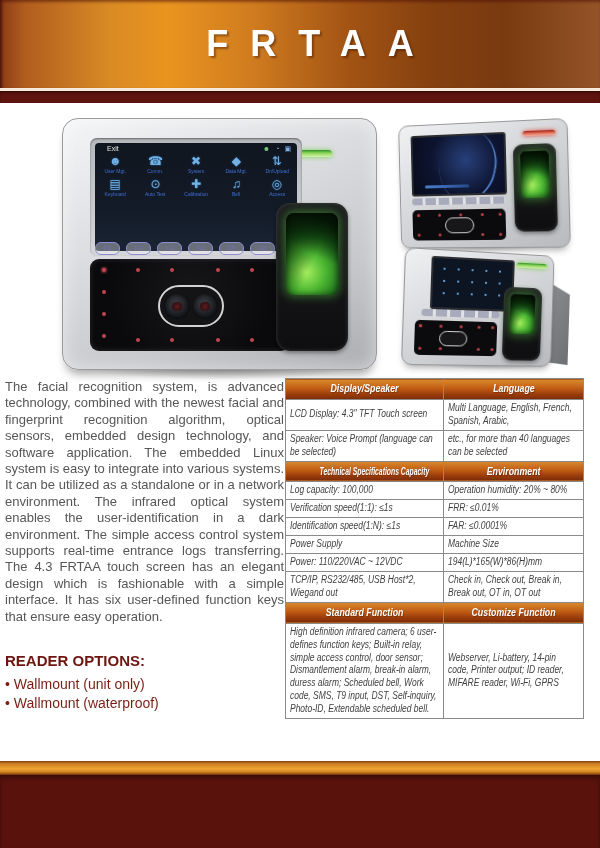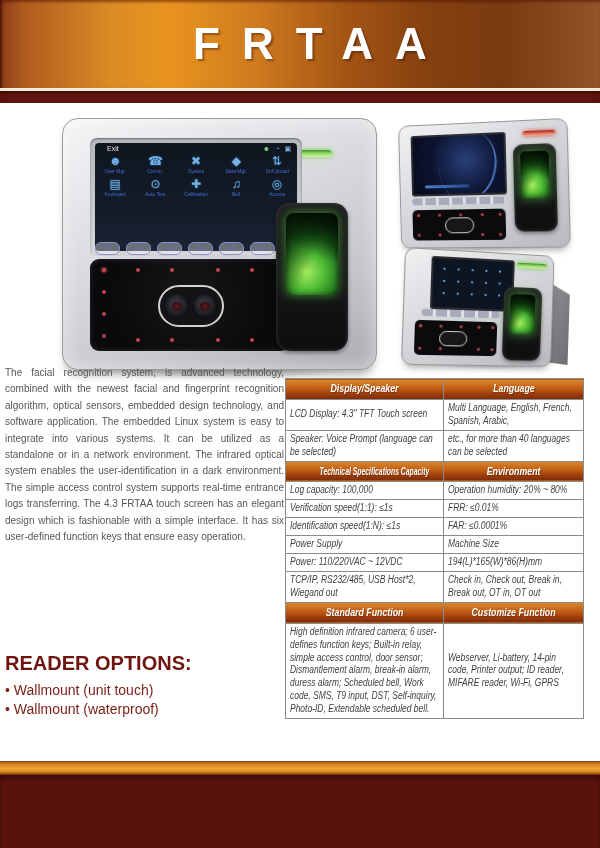--- a/index.html
+++ b/index.html
@@ -4,37 +4,37 @@
 <style>
   html,body{margin:0;padding:0;background:#fff;}
   .page{position:relative;width:600px;height:848px;background:#fff;overflow:hidden;
         font-family:"Liberation Sans","DejaVu Sans",sans-serif;}
 
   
   .hdr-band{position:absolute;left:0;top:0;width:600px;height:88px;
     background:linear-gradient(to right,#8a3c16 0%,#b05c1e 4%,#d88a24 18%,#e9941f 28%,#d07c1f 42%,#a35414 58%,#84400f 72%,#7a3a10 84%,#945428 100%);
     box-shadow:inset 0 3px 3px -1px rgba(80,18,8,.55), inset 4px 0 3px -2px rgba(70,15,8,.85);
     display:flex;align-items:center;justify-content:center;}
-  .hdr-title{color:#fff;font-weight:bold;font-size:44px;letter-spacing:22px;margin-right:-22px;
+  .hdr-title{color:#fff;font-weight:bold;font-size:36px;letter-spacing:22px;margin-right:-22px;
     text-shadow:2px 2px 2px rgba(60,20,5,.45);margin-left:20px;}
   .hdr-line{position:absolute;left:0;top:88px;width:600px;height:3px;background:#f4ebdd;}
   .hdr-maroon{position:absolute;left:0;top:91px;width:600px;height:12px;background:#5e130e;
     box-shadow:inset 0 2px 2px rgba(0,0,0,.35);}
 
   
   .foot-stripe{position:absolute;left:0;top:761px;width:600px;height:14px;z-index:1;
     background:linear-gradient(180deg,#7e3c10 0%,#c87c20 18%,#f0a433 55%,#d88a26 75%,#9a5314 92%,#5e2a08 100%);}
   .foot-maroon{position:absolute;left:0;top:775px;width:600px;height:73px;background:#5a120d;z-index:1;
     box-shadow:inset 0 3px 4px rgba(0,0,0,.35);}
 
   
-  .intro{position:absolute;left:5px;top:355px;width:279px;z-index:2;
-    font-size:10px;line-height:16.4px;color:#565656;text-align:justify;}
+  .intro{position:absolute;left:5px;top:366px;width:279px;z-index:2;
+    font-size:13px;line-height:16.4px;color:#565656;text-align:justify;}
   .reader{position:absolute;left:5px;top:652px;width:279px;z-index:2;}
-  .reader-h{font-size:20px;font-weight:bold;color:#6d150e;margin:0 0 6px 0;}
+  .reader-h{font-size:15px;font-weight:bold;color:#6d150e;margin:0 0 6px 0;}
   .reader ul{list-style:none;margin:0;padding:0;}
   .reader li{font-size:14px;line-height:19px;color:#7a1e14;}
   .reader li::before{content:"• ";}
 
   
   .spec{position:absolute;left:285px;top:378px;width:298px;z-index:2;border-collapse:collapse;
     background:#fff;table-layout:fixed;}
   .spec col.c1{width:158px;} .spec col.c2{width:140px;}
   .spec td{border:1px solid #8a8a8a;vertical-align:middle;padding:2px 4px;
     font-size:10px;line-height:12.9px;color:#3f3f3f;overflow:hidden;font-style:italic;}
@@ -243,21 +243,21 @@
     <div class="fpmod" style="left:100px;top:34px;width:40px;height:74px;border-radius:9px;">
       <div class="fpwin" style="left:7px;top:7px;width:26px;height:40px;border-radius:5px;"></div>
     </div>
   </div>
 
   <p class="intro">The facial recognition system, is advanced technology, combined   with the newest facial and fingerprint recognition algorithm, optical sensors, embedded design technology, and software application.  The embedded Linux system is easy to integrate into various systems.  It can be utilized as a standalone or in a network environment. The infrared optical system enables the user-identification in a dark environment. The simple access control system supports real-time entrance logs transferring. The 4.3 FRTAA touch screen has an elegant design which is fashionable with a simple interface.  It has six user-defined function keys that ensure easy operation.</p>
 
   <div class="reader">
     <p class="reader-h">READER OPTIONS:</p>
     <ul>
-      <li>Wallmount (unit touch)</li>
+      <li>Wallmount (unit only)</li>
       <li>Wallmount (waterproof)</li>
     </ul>
   </div>
 
   <table class="spec">
     <colgroup>
         <col class="c1">
         <col class="c2">
       </colgroup>
     <tbody>

